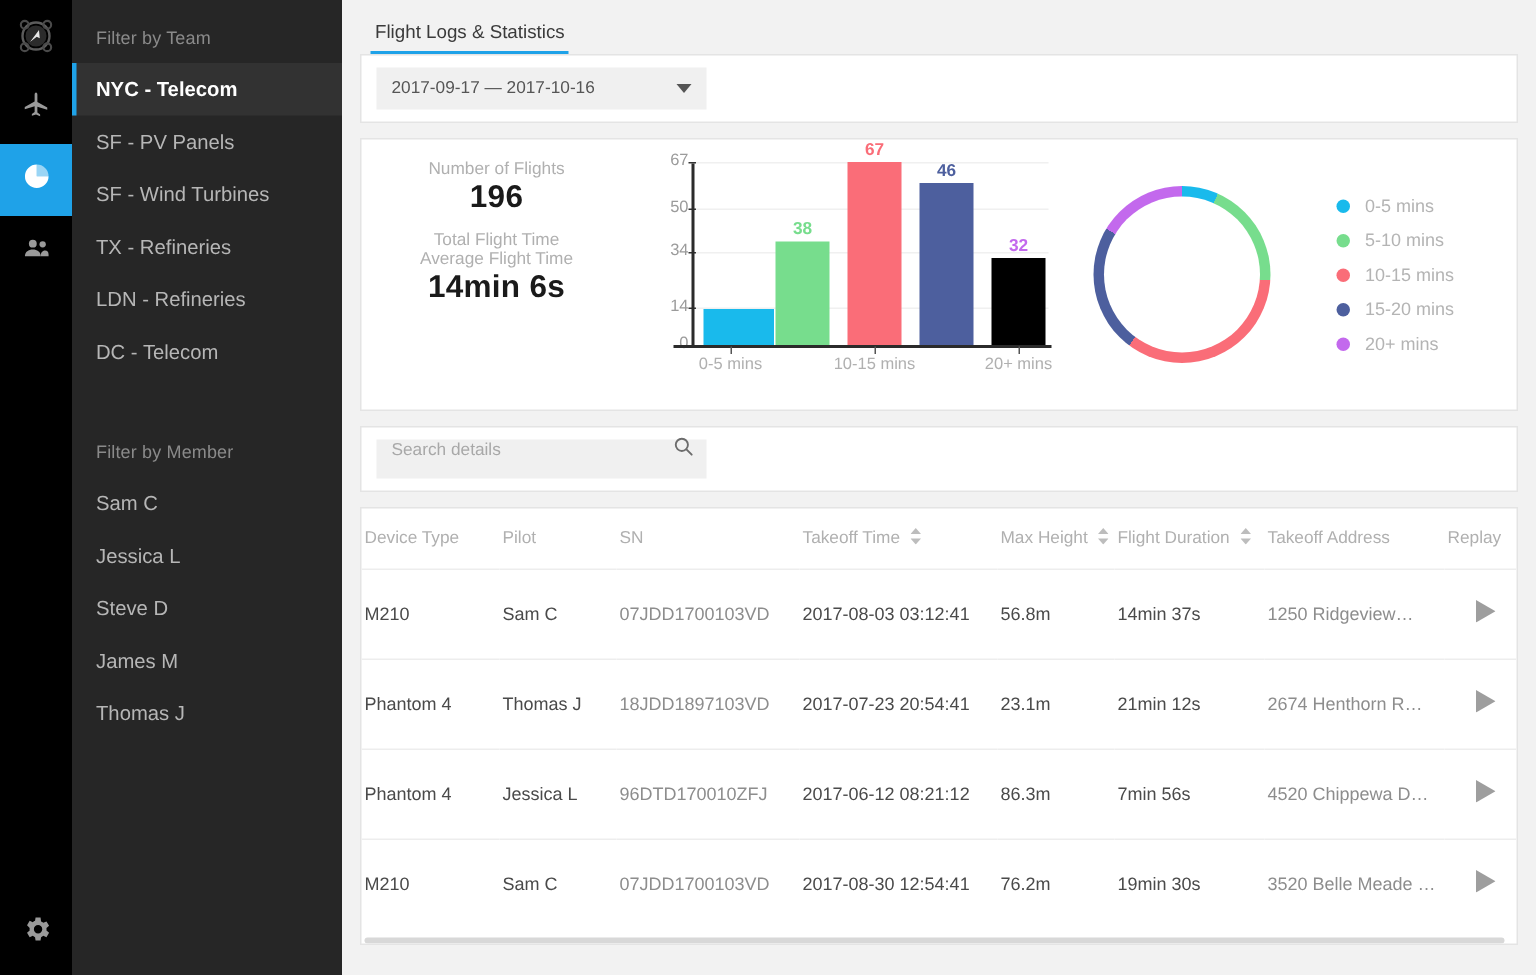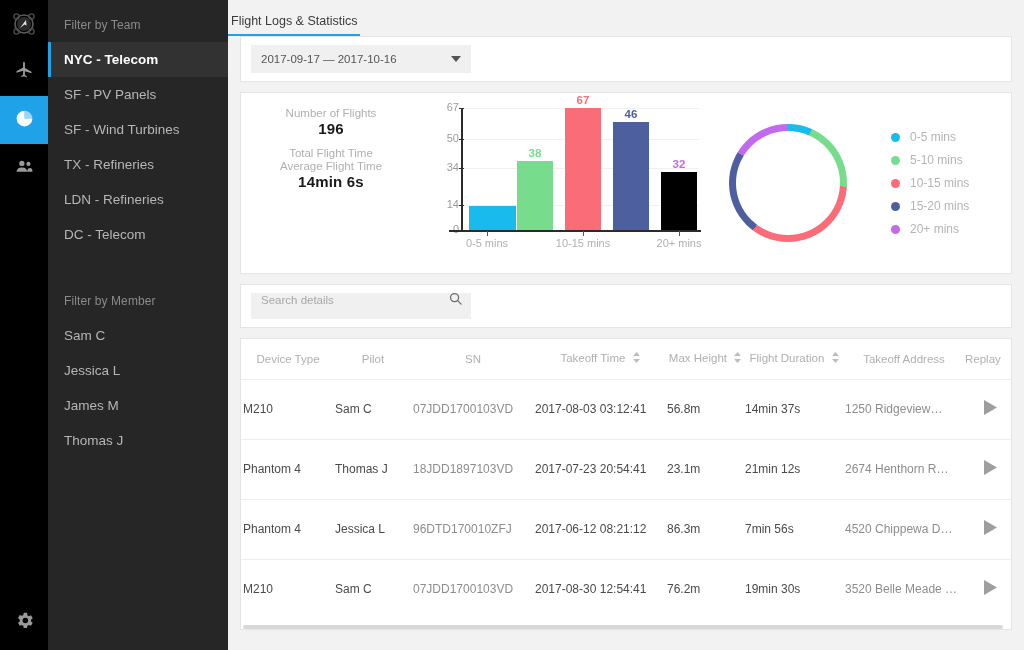--- a/index.html
+++ b/index.html
@@ -42,21 +42,21 @@
   }
   .side-item.active { background: #323232; color: #ffffff; font-weight: bold; }
   .side-item.active:before {
     content: ""; position: absolute; left: 0; top: 0; width: 3px; height: 100%;
     background: #1fa2e8;
   }
   .side-gap { height: 34px; }
 
   
   .main { flex: 1 1 auto; height: 650px; background: #f2f2f2; position: relative; }
-  .tabbar { height: 36px; padding: 0 0 0 0; display: flex; align-items: flex-end; }
+  .tabbar { height: 36px; padding: 0 0 0 19px; display: flex; align-items: flex-end; }
   .tab {
     font-size: 12.5px; color: #3b3b3b; padding: 0 3px 6px 3px; margin-left: 0;
     border-bottom: 2px solid #1fa2e8; cursor: pointer;
   }
 
   .panel {
     background: #fff; border: 1px solid #e4e4e4; margin: 0 12px 10px 12px;
   }
   .panel-date { height: 46px; display: flex; align-items: center; padding-left: 10px; }
   .date-select {
@@ -66,21 +66,21 @@
   }
   .caret { width: 0; height: 0; border-left: 5px solid transparent; border-right: 5px solid transparent;
            border-top: 6px solid #555; }
 
   
   .panel-charts { height: 182px; display: flex; align-items: stretch; }
   .stats {
     width: 180px; flex: 0 0 180px; padding-top: 14px; text-align: center;
   }
   .stat-label { font-size: 11.5px; color: #b0b0b0; margin-bottom: 1px; }
-  .stat-value { font-size: 15px; color: #1a1a1a; font-weight: bold; margin-bottom: 10px; letter-spacing: .2px; }
+  .stat-value { font-size: 21px; color: #1a1a1a; font-weight: bold; margin-bottom: 10px; letter-spacing: .2px; }
 
   .barchart { flex: 0 0 290px; position: relative; padding-top: 4px; }
   .bc-inner { position: relative; width: 290px; height: 175px; }
   .bc-ylabel {
     position: absolute; right: 252px; font-size: 11px; color: #9b9b9b; text-align: right; width: 24px;
   }
   .bc-tick { position: absolute; left: 38px; width: 5px; height: 1px; background: #333; }
   .bc-grid { position: absolute; left: 40px; width: 238px; height: 1px; background: #f0f0f0; }
   .bc-axisY { position: absolute; left: 40px; top: 12px; width: 1.5px; height: 122px; background: #2b2b2b; }
   .bc-axisX { position: absolute; left: 28px; top: 133px; width: 252px; height: 1.5px; background: #2b2b2b; }
@@ -111,21 +111,21 @@
     border: 0; background: transparent; outline: none; font-size: 11.5px; color: #444;
     font-family: "Liberation Sans", sans-serif; width: 175px;
   }
   .searchbox input::placeholder { color: #a8a8a8; }
 
   
   .panel-table { margin: 0 12px 0 12px; background: #fff; border: 1px solid #e4e4e4; height: 292px;
                  position: relative; overflow: hidden; }
   table { width: 100%; border-collapse: collapse; table-layout: fixed; }
   th {
-    font-size: 11.5px; color: #b0b0b0; font-weight: normal; text-align: center;
+    font-size: 11.5px; color: #b0b0b0; font-weight: normal; text-align: left;
     height: 40px; padding: 0 0 0 2px; border-bottom: 1px solid #ededed; cursor: pointer;
   }
   td {
     font-size: 12px; color: #4a4a4a; height: 60px; border-bottom: 1px solid #ededed;
     padding: 0 0 0 2px; white-space: nowrap; overflow: hidden; text-overflow: ellipsis;
   }
   td.muted { color: #8d8d8d; }
   tr:last-child td { border-bottom: none; }
   .sort-ico { display: inline-block; margin-left: 4px; vertical-align: middle; }
   .hscroll {
@@ -208,20 +208,23 @@
     </div>
 
     <div class="side-gap"></div>
 
     <div class="side-head">Filter by Member</div>
     <div class="side-item">
       <span>Sam C</span>
     </div>
     <div class="side-item">
       <span>Jessica L</span>
+    </div>
+    <div class="side-item">
+      <span>Steve D</span>
     </div>
     <div class="side-item">
       <span>James M</span>
     </div>
     <div class="side-item">
       <span>Thomas J</span>
     </div>
   </div>
 
   <div class="main">

